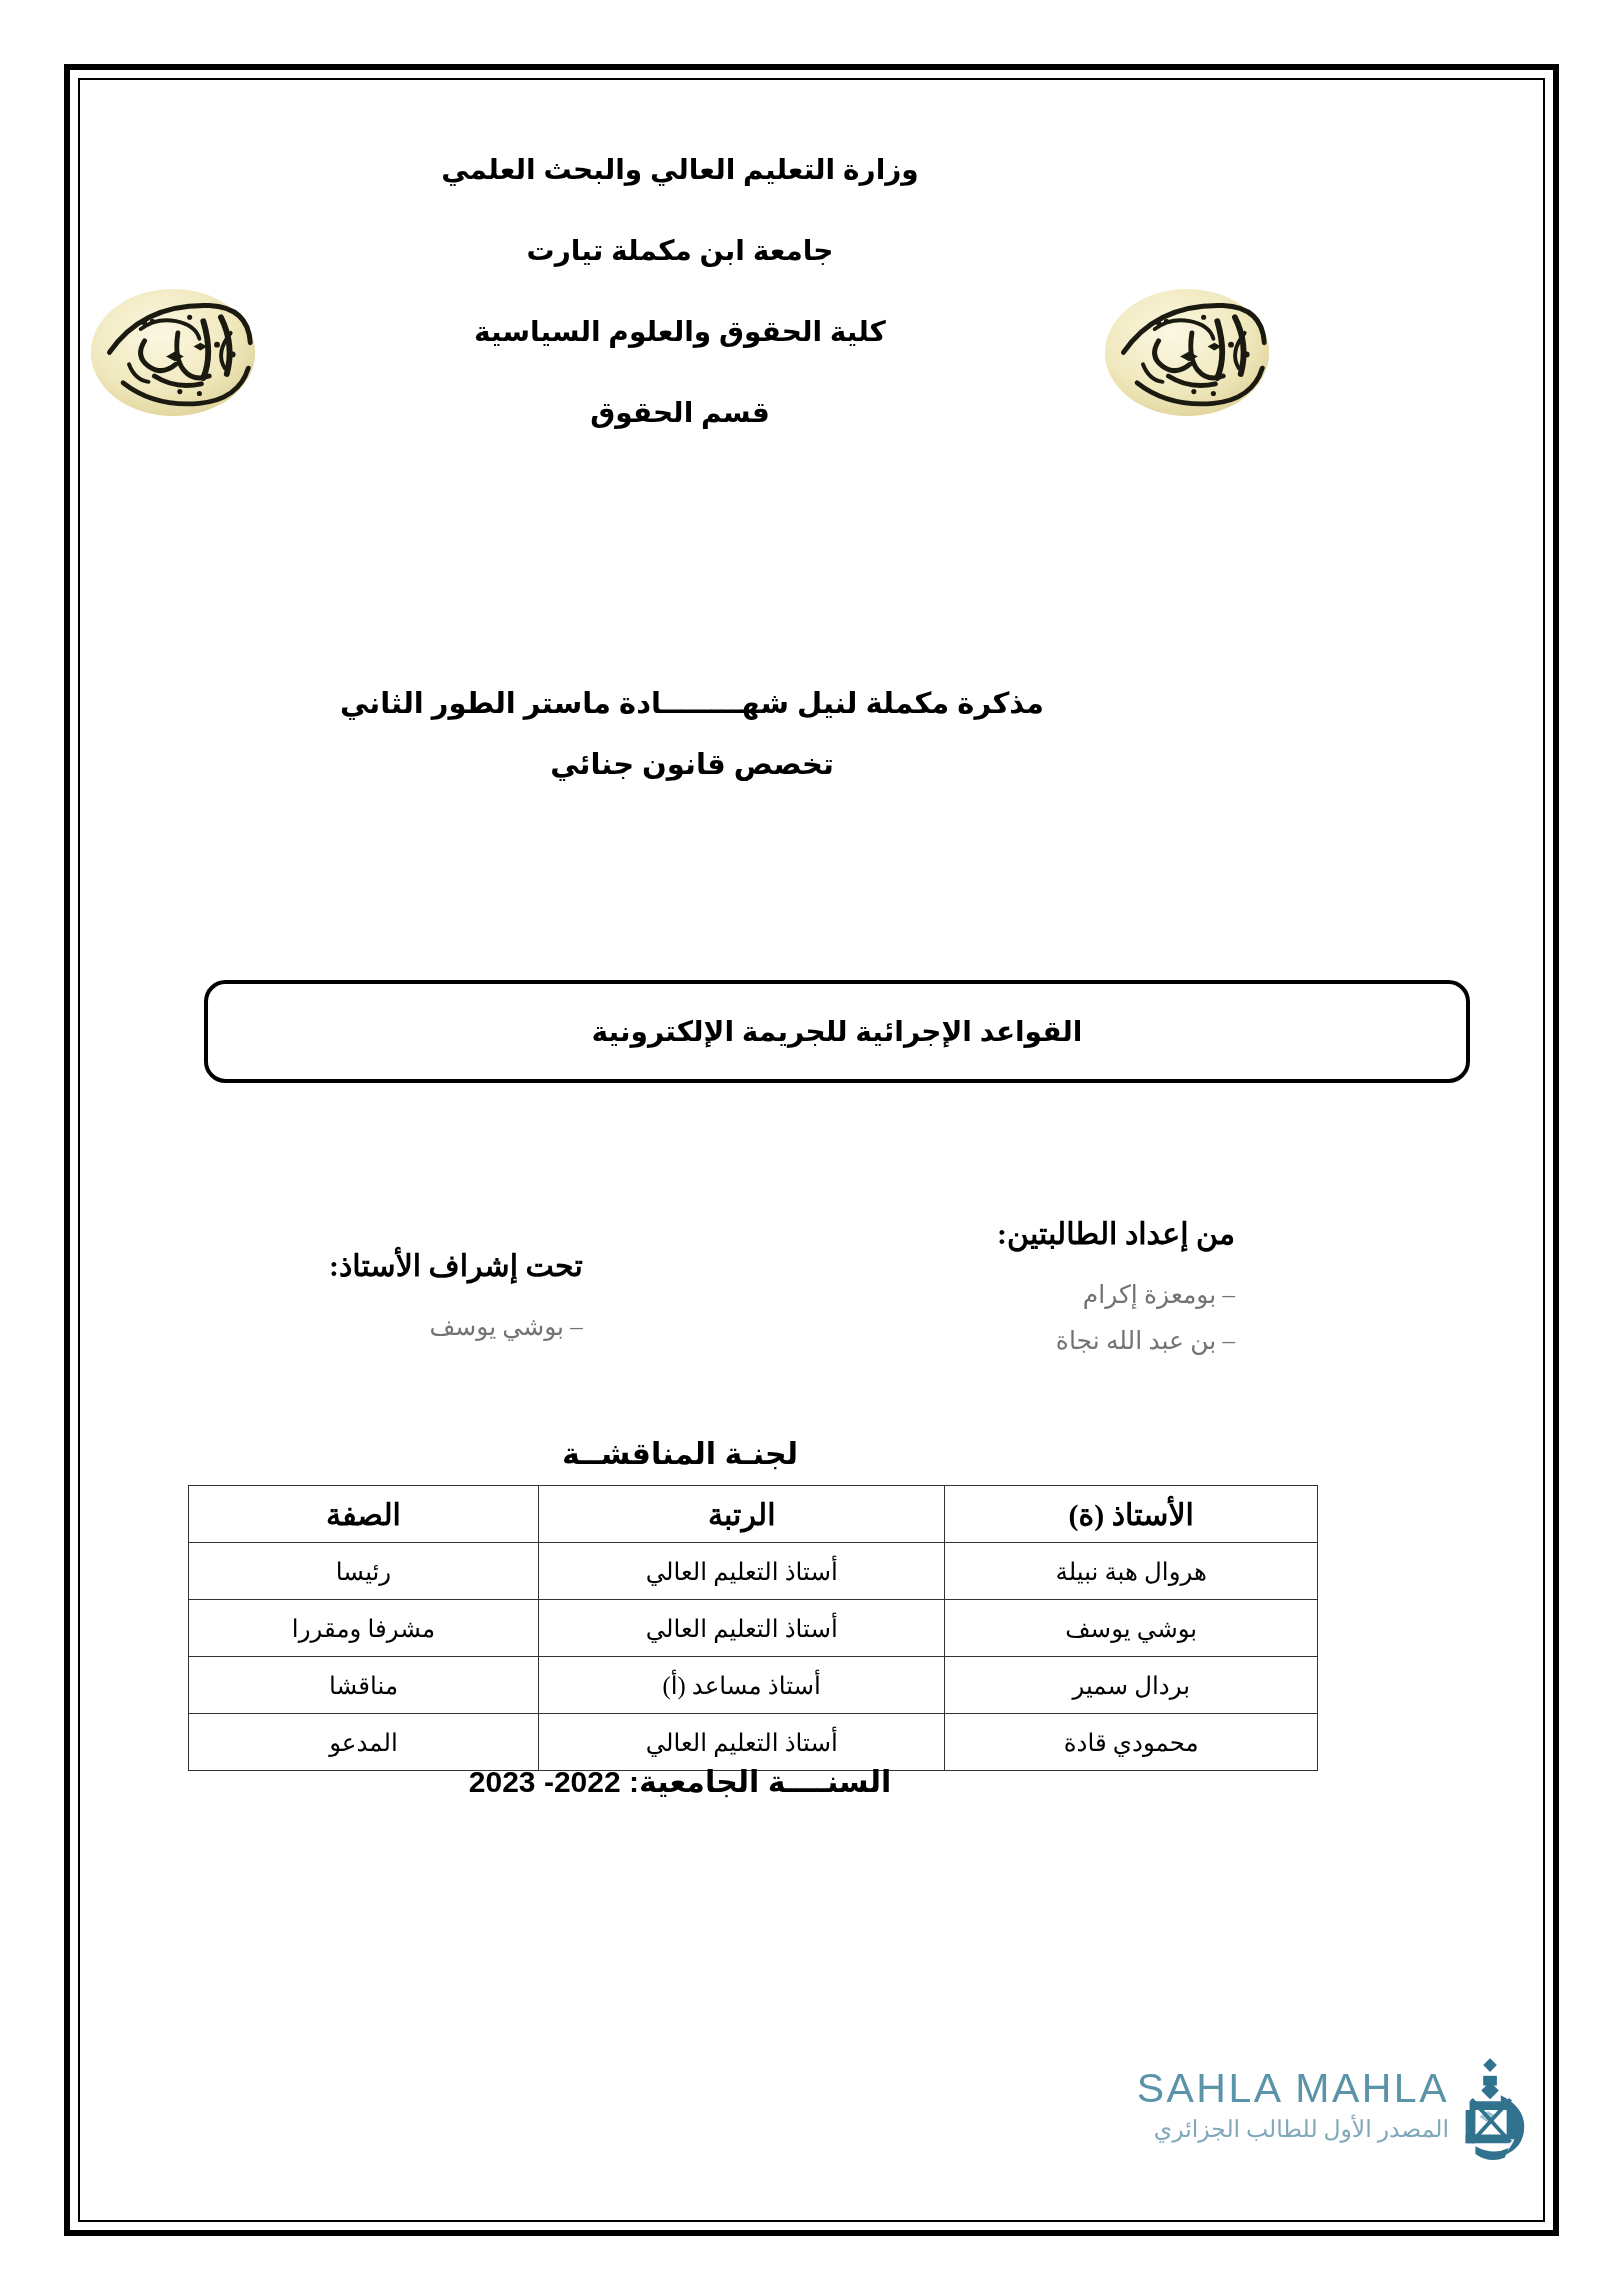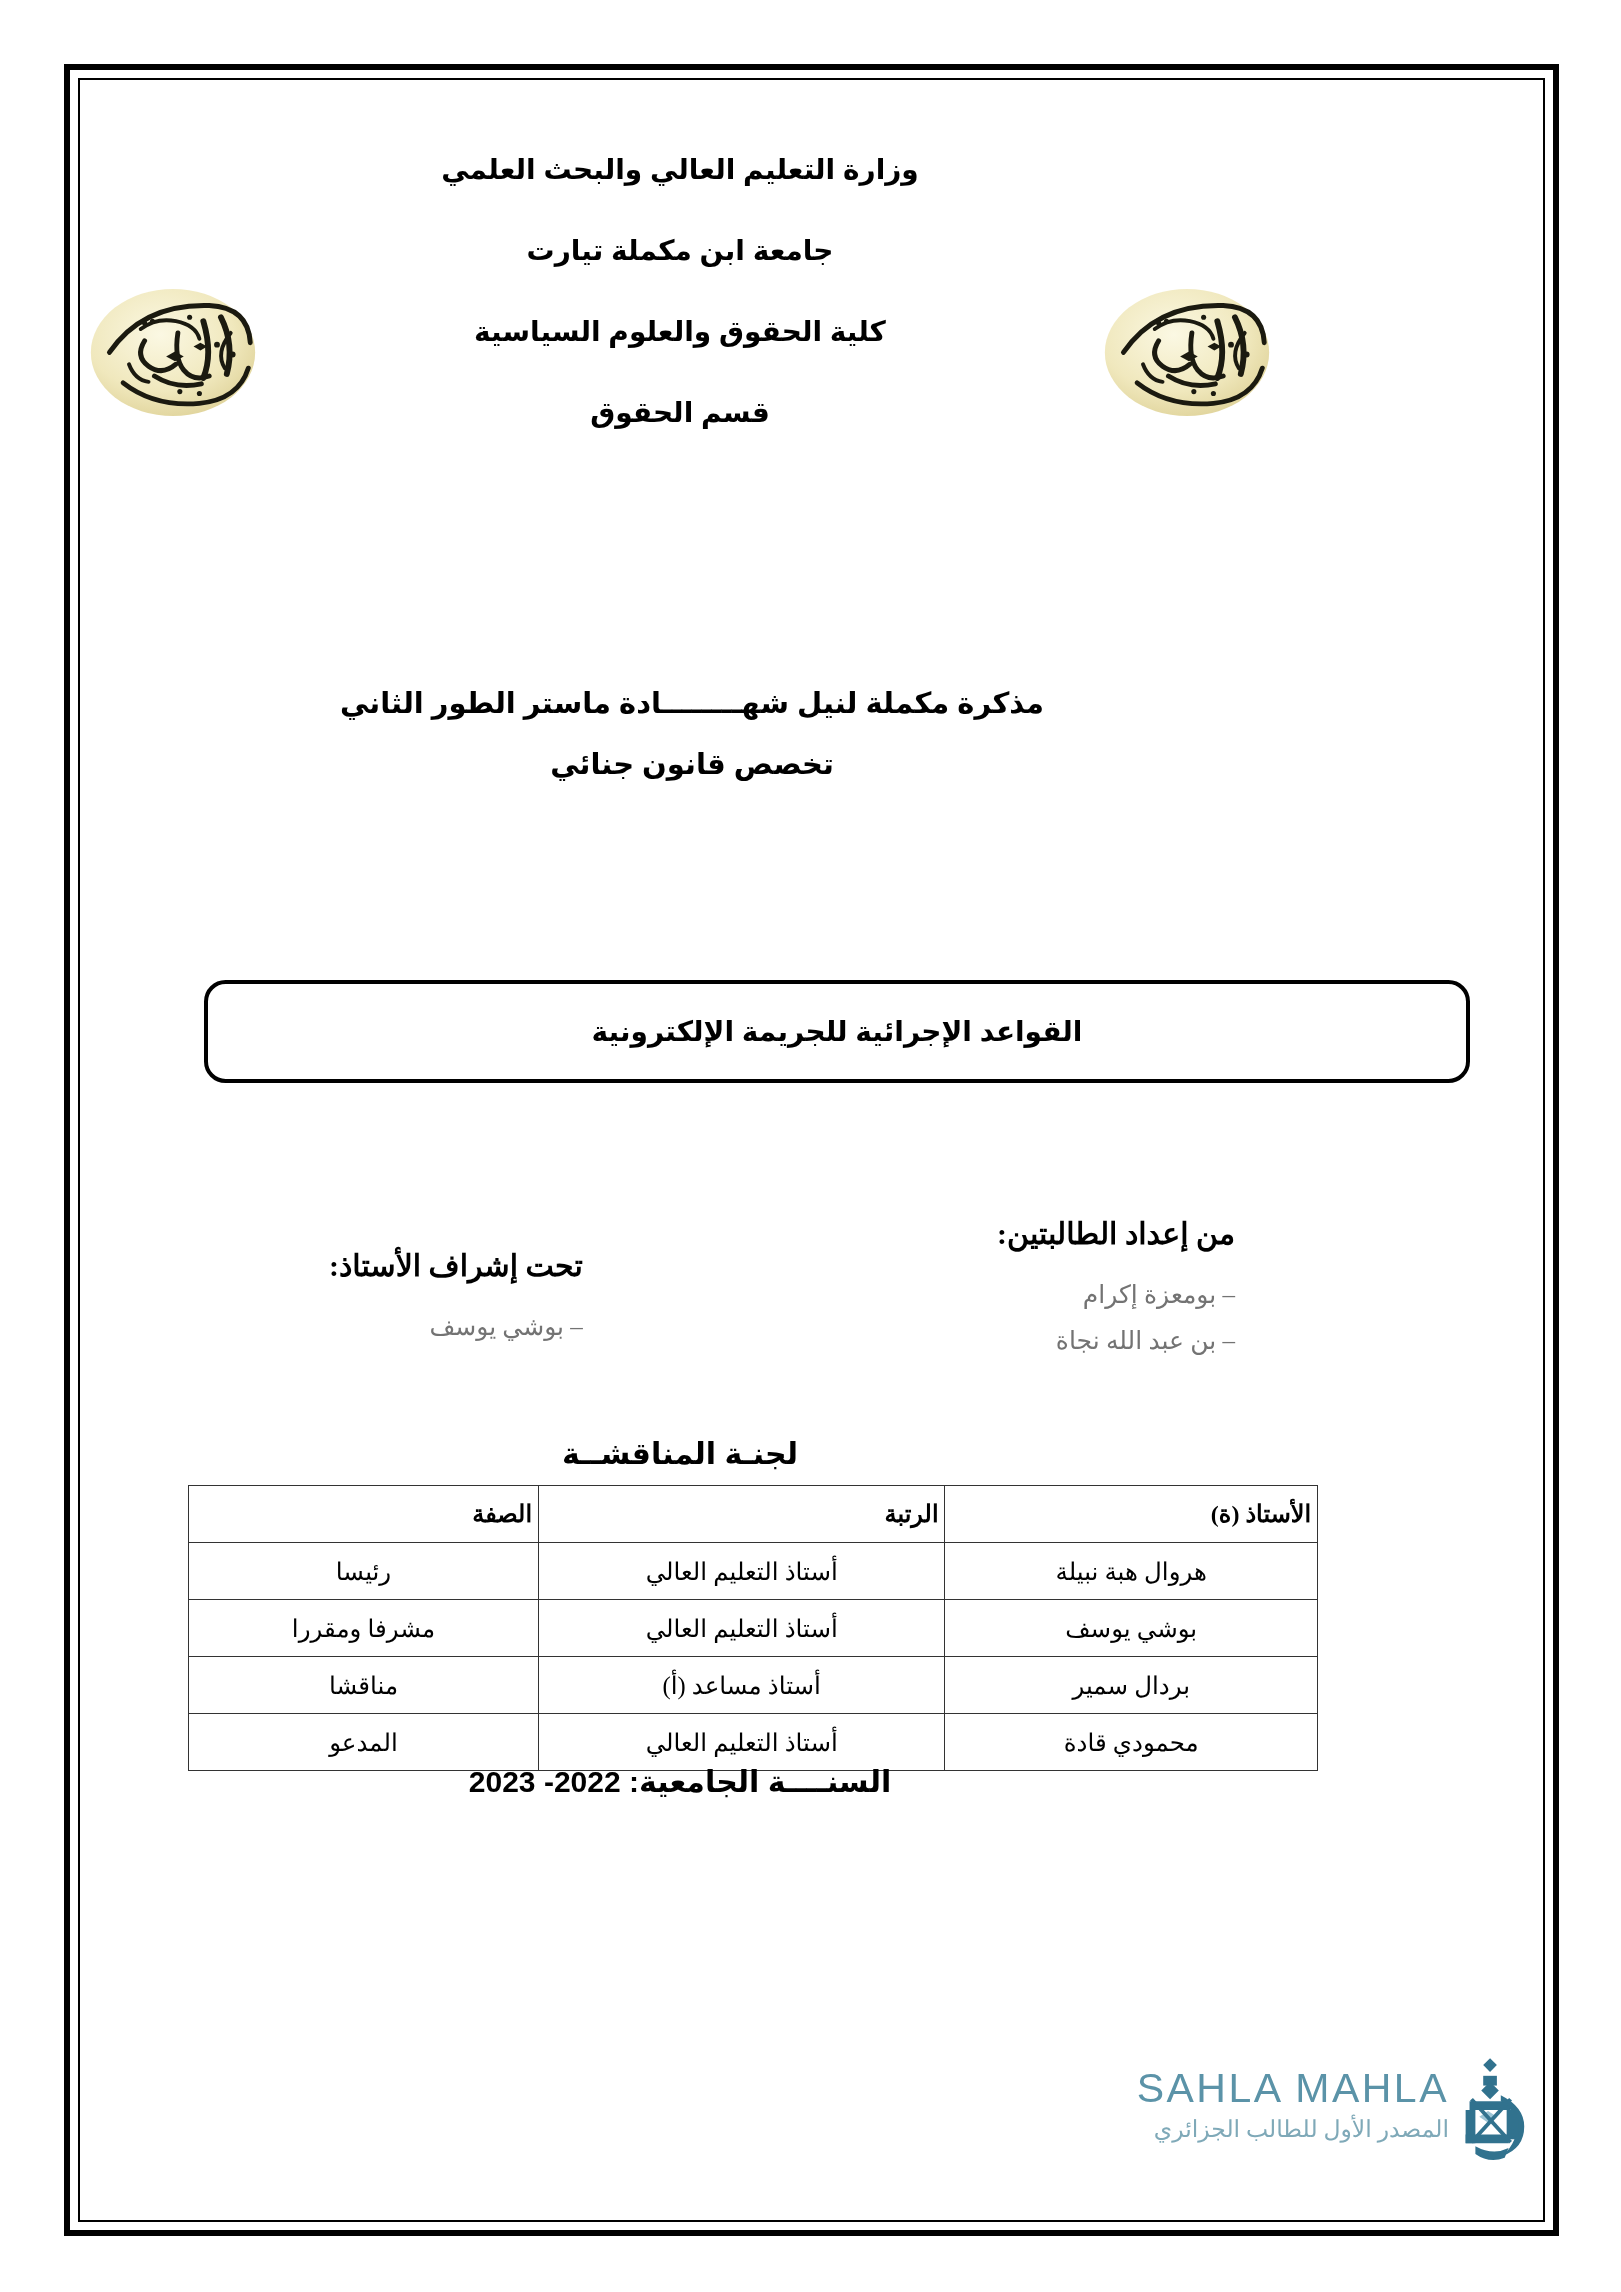--- a/index.html
+++ b/index.html
@@ -157,22 +157,21 @@
     height:52px;
     text-align:center;
     vertical-align:middle;
     font-family:"Liberation Serif","DejaVu Serif",serif;
     font-size:24.5px;
     color:#000;
     padding:2px 5.9px;
   }
   table.jury th{
     font-weight:bold;
-    font-size:24px;
-    text-align:right;
+    font-size:30px;
   }
   table.jury .c0{width:33%;}
   table.jury .c1{width:36%;}
   table.jury .c2{width:31%;}
 
   
   .year-line{
     position:absolute;
     left:0;top:1700px;width:100%;
     text-align:center;

